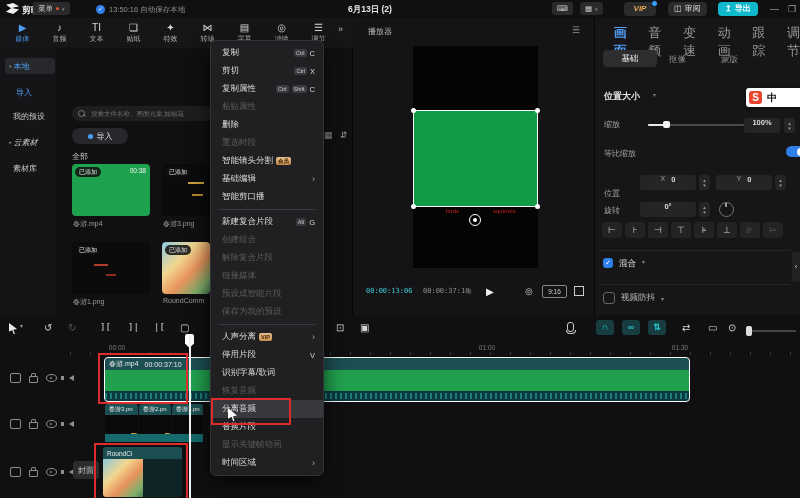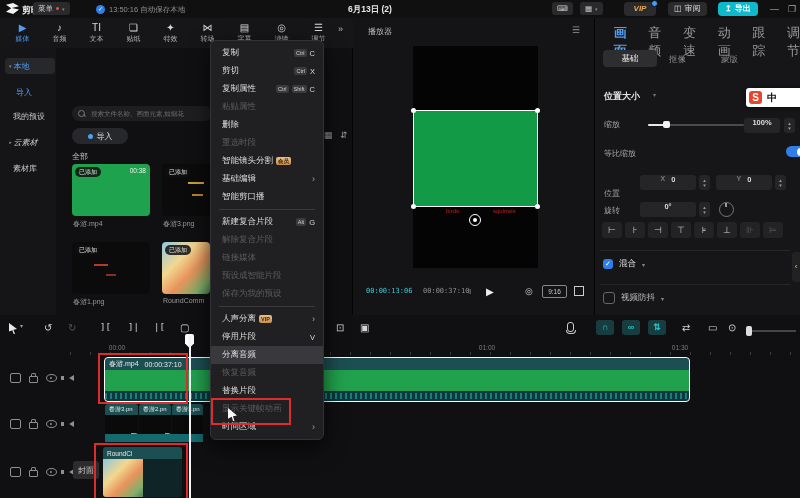--- a/index.html
+++ b/index.html
@@ -423,21 +423,21 @@
       <span class="abtn">⊦</span>
       <span class="abtn">⊣</span>
       <span class="abtn">⊤</span>
       <span class="abtn">⊧</span>
       <span class="abtn">⊥</span>
       <span class="abtn dim">⊪</span>
       <span class="abtn dim">⊨</span>
     </div>
 
     <div class="divline" style="top:232px;"></div>
-    <div class="abs" style="left:8px;top:240px;display:flex;align-items:center;gap:6px;">
+    <div class="abs" style="left:8px;top:240px;display:flex;gap:6px;">
       <span class="chk">✓</span>
       <span style="font-size:8.5px;color:#e2e2e2;">混合</span>
       <span style="font-size:6px;color:#888;">▾</span>
     </div>
     <div class="divline" style="top:266px;"></div>
     <div class="abs" style="left:8px;top:274px;display:flex;align-items:center;gap:6px;">
       <span class="chk empty"></span>
       <span style="font-size:8.5px;color:#bdbdbd;">视频防抖</span>
       <span style="font-size:6px;color:#888;">▾</span>
     </div>
@@ -589,20 +589,23 @@
     </div>
     <div class="mdiv"></div>
     <div class="mi">
       <span>新建复合片段</span>
       <span class="mi-r">
           <span class="kbd">Alt</span>
           <span class="klt">G</span>
         </span>
     </div>
     <div class="mi disabled">
+      <span>创建组合</span>
+    </div>
+    <div class="mi disabled">
       <span>解除复合片段</span>
     </div>
     <div class="mi disabled">
       <span>链接媒体</span>
     </div>
     <div class="mi disabled">
       <span>预设成智能片段</span>
     </div>
     <div class="mi disabled">
       <span>保存为我的预设</span>
@@ -612,25 +615,28 @@
       <span>人声分离</span>
       <span class="mbadge2">VIP</span>
       <span class="mi-arrow">›</span>
     </div>
     <div class="mi">
       <span>停用片段</span>
       <span class="mi-r">
           <span class="klt">V</span>
         </span>
     </div>
+    <div class="mi">
+      <span>识别字幕/歌词</span>
+    </div>
+    <div class="mi disabled">
+      <span>恢复音频</span>
+    </div>
     <div class="mi hl">
       <span>分离音频</span>
-    </div>
-    <div class="mi disabled">
-      <span>恢复音频</span>
     </div>
     <div class="mi">
       <span>替换片段</span>
     </div>
     <div class="mi disabled">
       <span>显示关键帧动画</span>
     </div>
     <div class="mi">
       <span>时间区域</span>
       <span class="mi-arrow">›</span>

